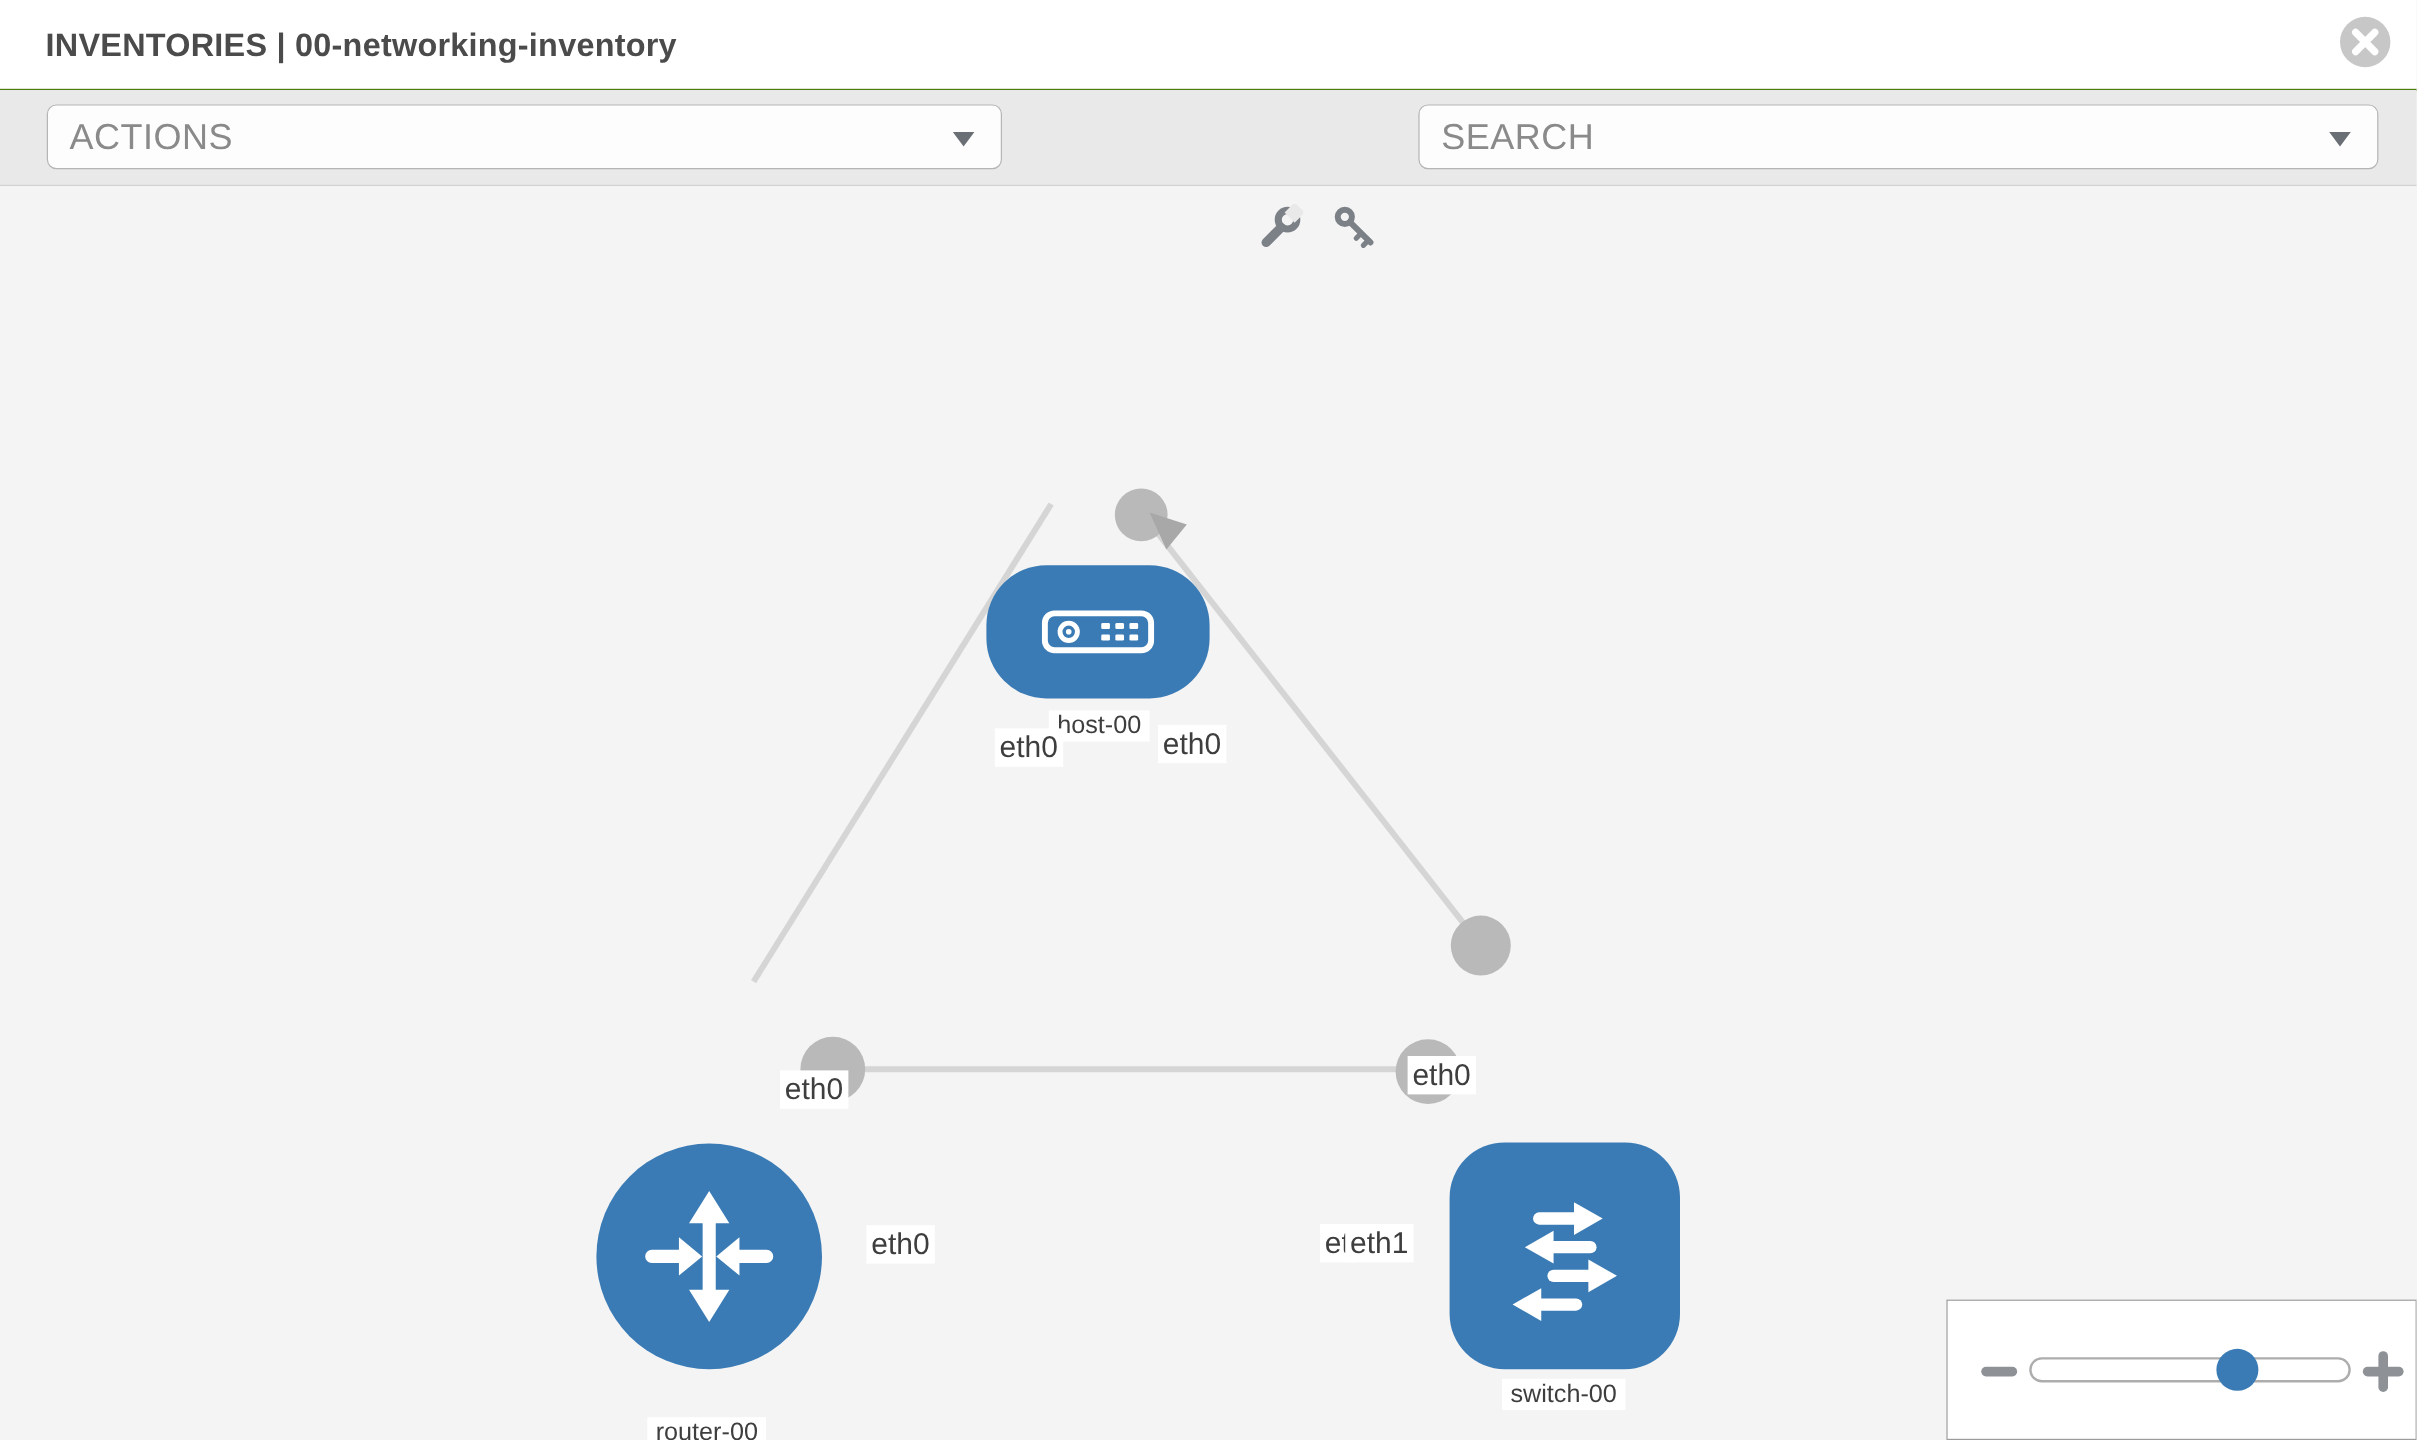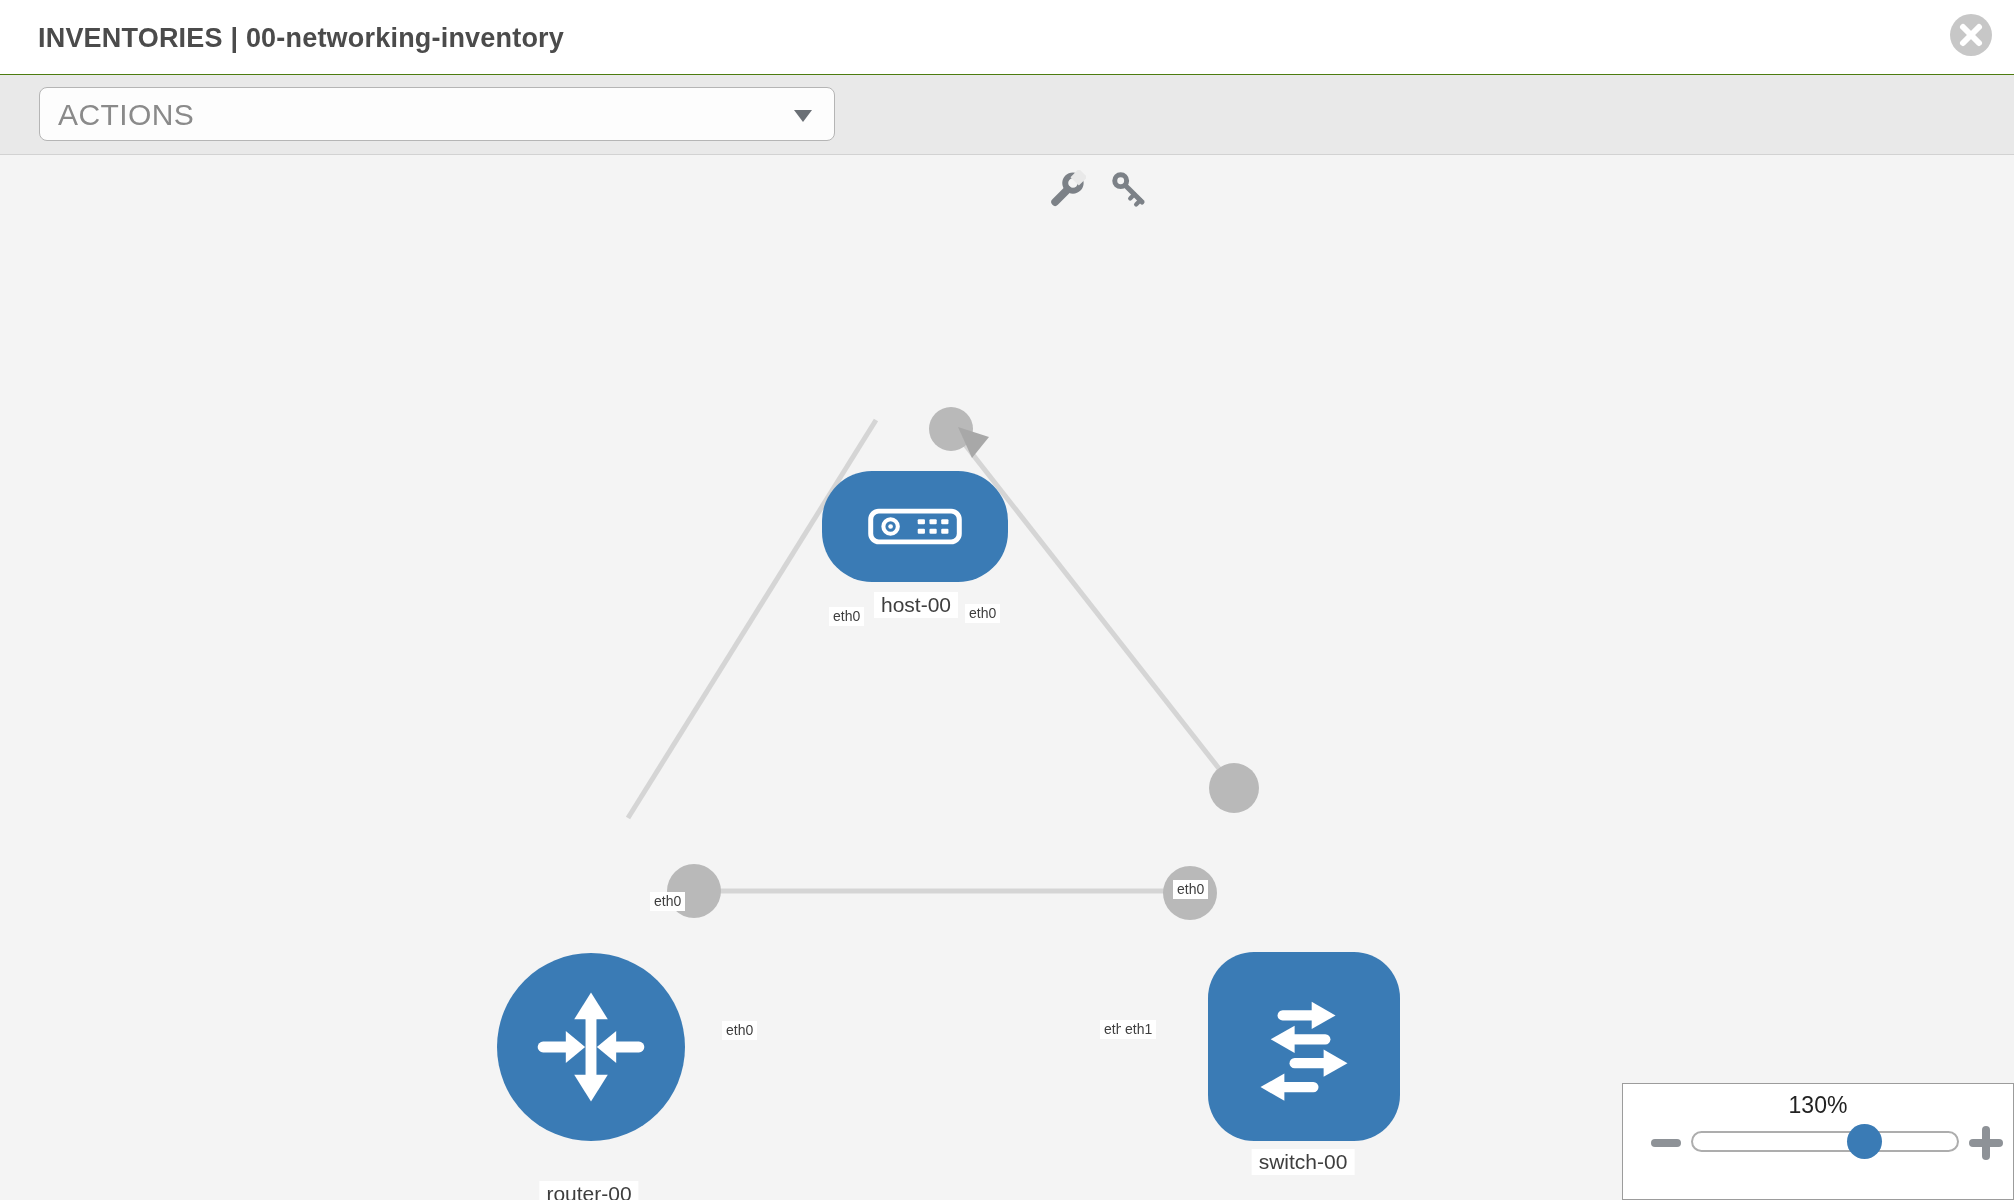--- a/index.html
+++ b/index.html
@@ -43,21 +43,21 @@
   .node-host svg{left:46px;top:37px;}
   .node-router svg{left:31px;top:31px;}
   .node-switch svg{left:32px;top:31px;}
 
   .nlabel{position:absolute;z-index:4;background:#ffffff;color:#3e3e3e;font-size:21px;
           line-height:1.15;padding:1px 7px;white-space:nowrap;transform:translateX(-50%);}
   .lbl-host{left:916px;top:438px;}
   .lbl-router{left:589px;top:995px;margin-top:32px;}
   .lbl-switch{left:1303px;top:995px;text-align:right;}
 
-  .iface{position:absolute;z-index:4;background:#ffffff;color:#3e3e3e;font-size:14px;
+  .iface{position:absolute;z-index:4;background:#ffffff;color:#3e3e3e;font-size:25px;
          line-height:1.2;padding:1px 4px;white-space:nowrap;}
   .if0{left:829px;top:453px;}
   .if1{left:965px;top:450px;}
   .if2{left:650px;top:738px;}
   .if3{left:722px;top:867px;}
   .if4{left:1173px;top:726px;}
   .if5{left:1100px;top:866px;width:23px;overflow:hidden;}
   .if6{left:1121px;top:866px;}
 
   
@@ -189,24 +189,27 @@
 
     <div class="tool-icon key">
       <svg width="38" height="38" viewBox="0 0 32 32">
         <circle cx="9" cy="9" r="5" fill="none" stroke="#7c8187" stroke-width="4.2"></circle>
         <path d="M13 13 L27 27" stroke="#7c8187" stroke-width="4.2" stroke-linecap="round"></path>
         <path d="M20.5 20.5 L17 24" stroke="#7c8187" stroke-width="3.6" stroke-linecap="round"></path>
         <path d="M25.5 25.5 L22 29" stroke="#7c8187" stroke-width="3.6" stroke-linecap="round"></path>
       </svg>
     </div>
 
+    <div class="select-box search-box">
+      <span class="sel-label">SEARCH</span>
+      <span class="caret"></span>
+    </div>
   </div>
 
   <div class="zoom-panel">
-    <div class="zoom-value">130%</div>
     <div class="zoom-minus"></div>
     <div class="zoom-track"></div>
     <div class="zoom-handle"></div>
     <div class="zoom-plus">
       <span class="ph"></span>
       <span class="pv"></span>
     </div>
   </div>
 
 </div>

